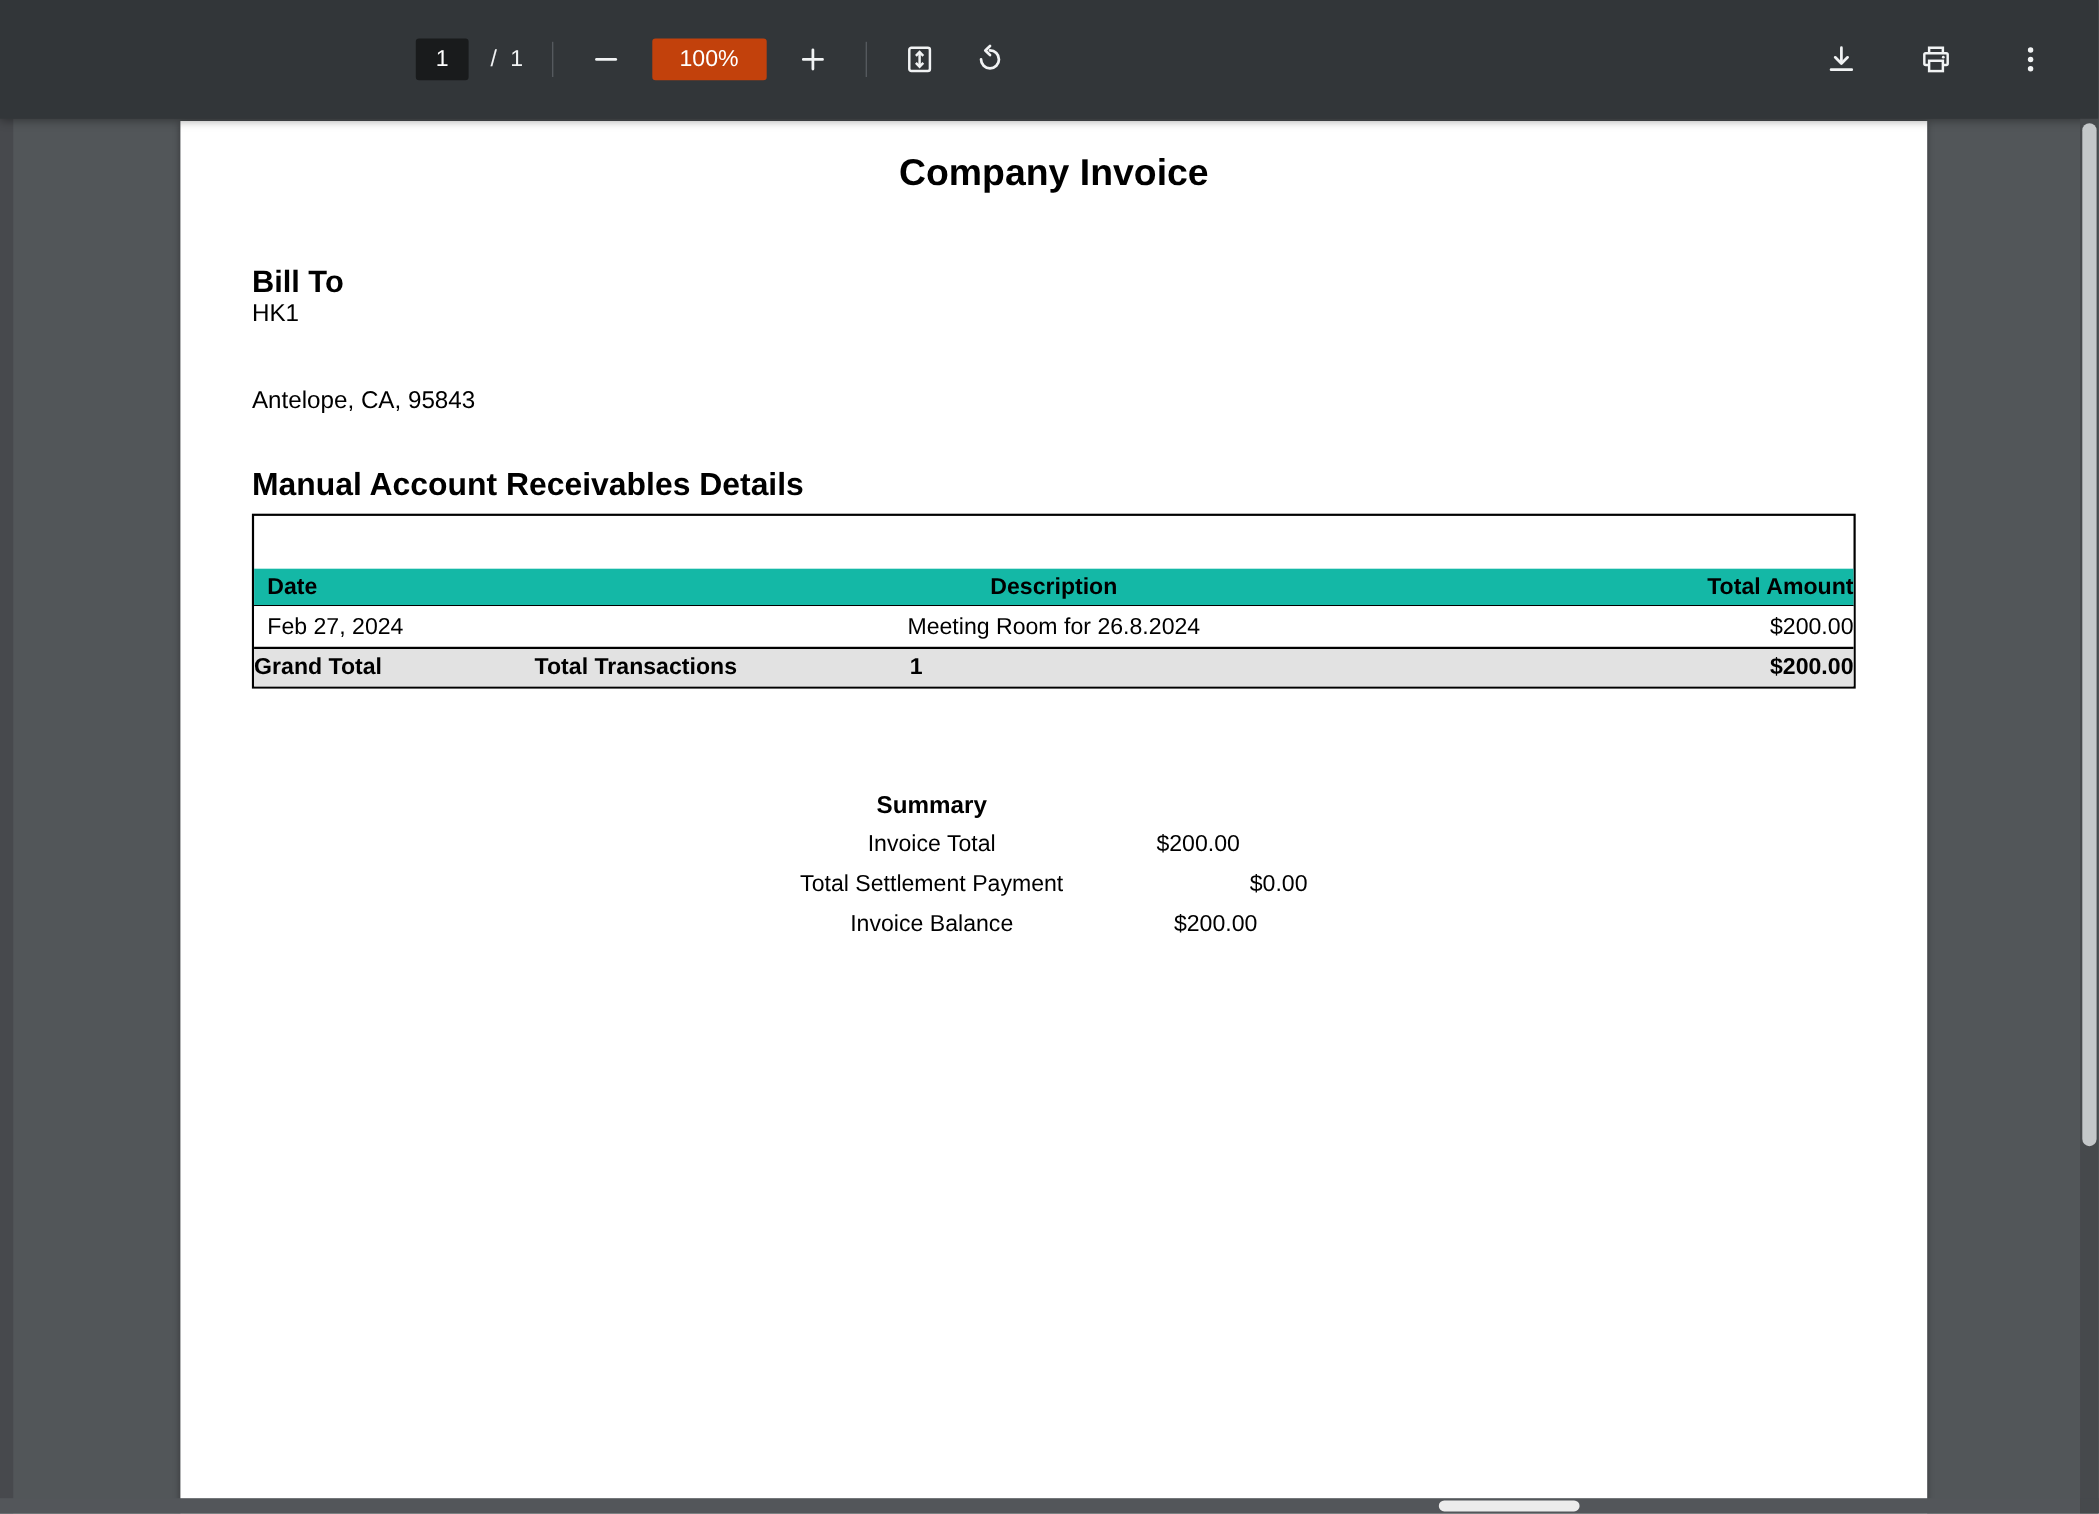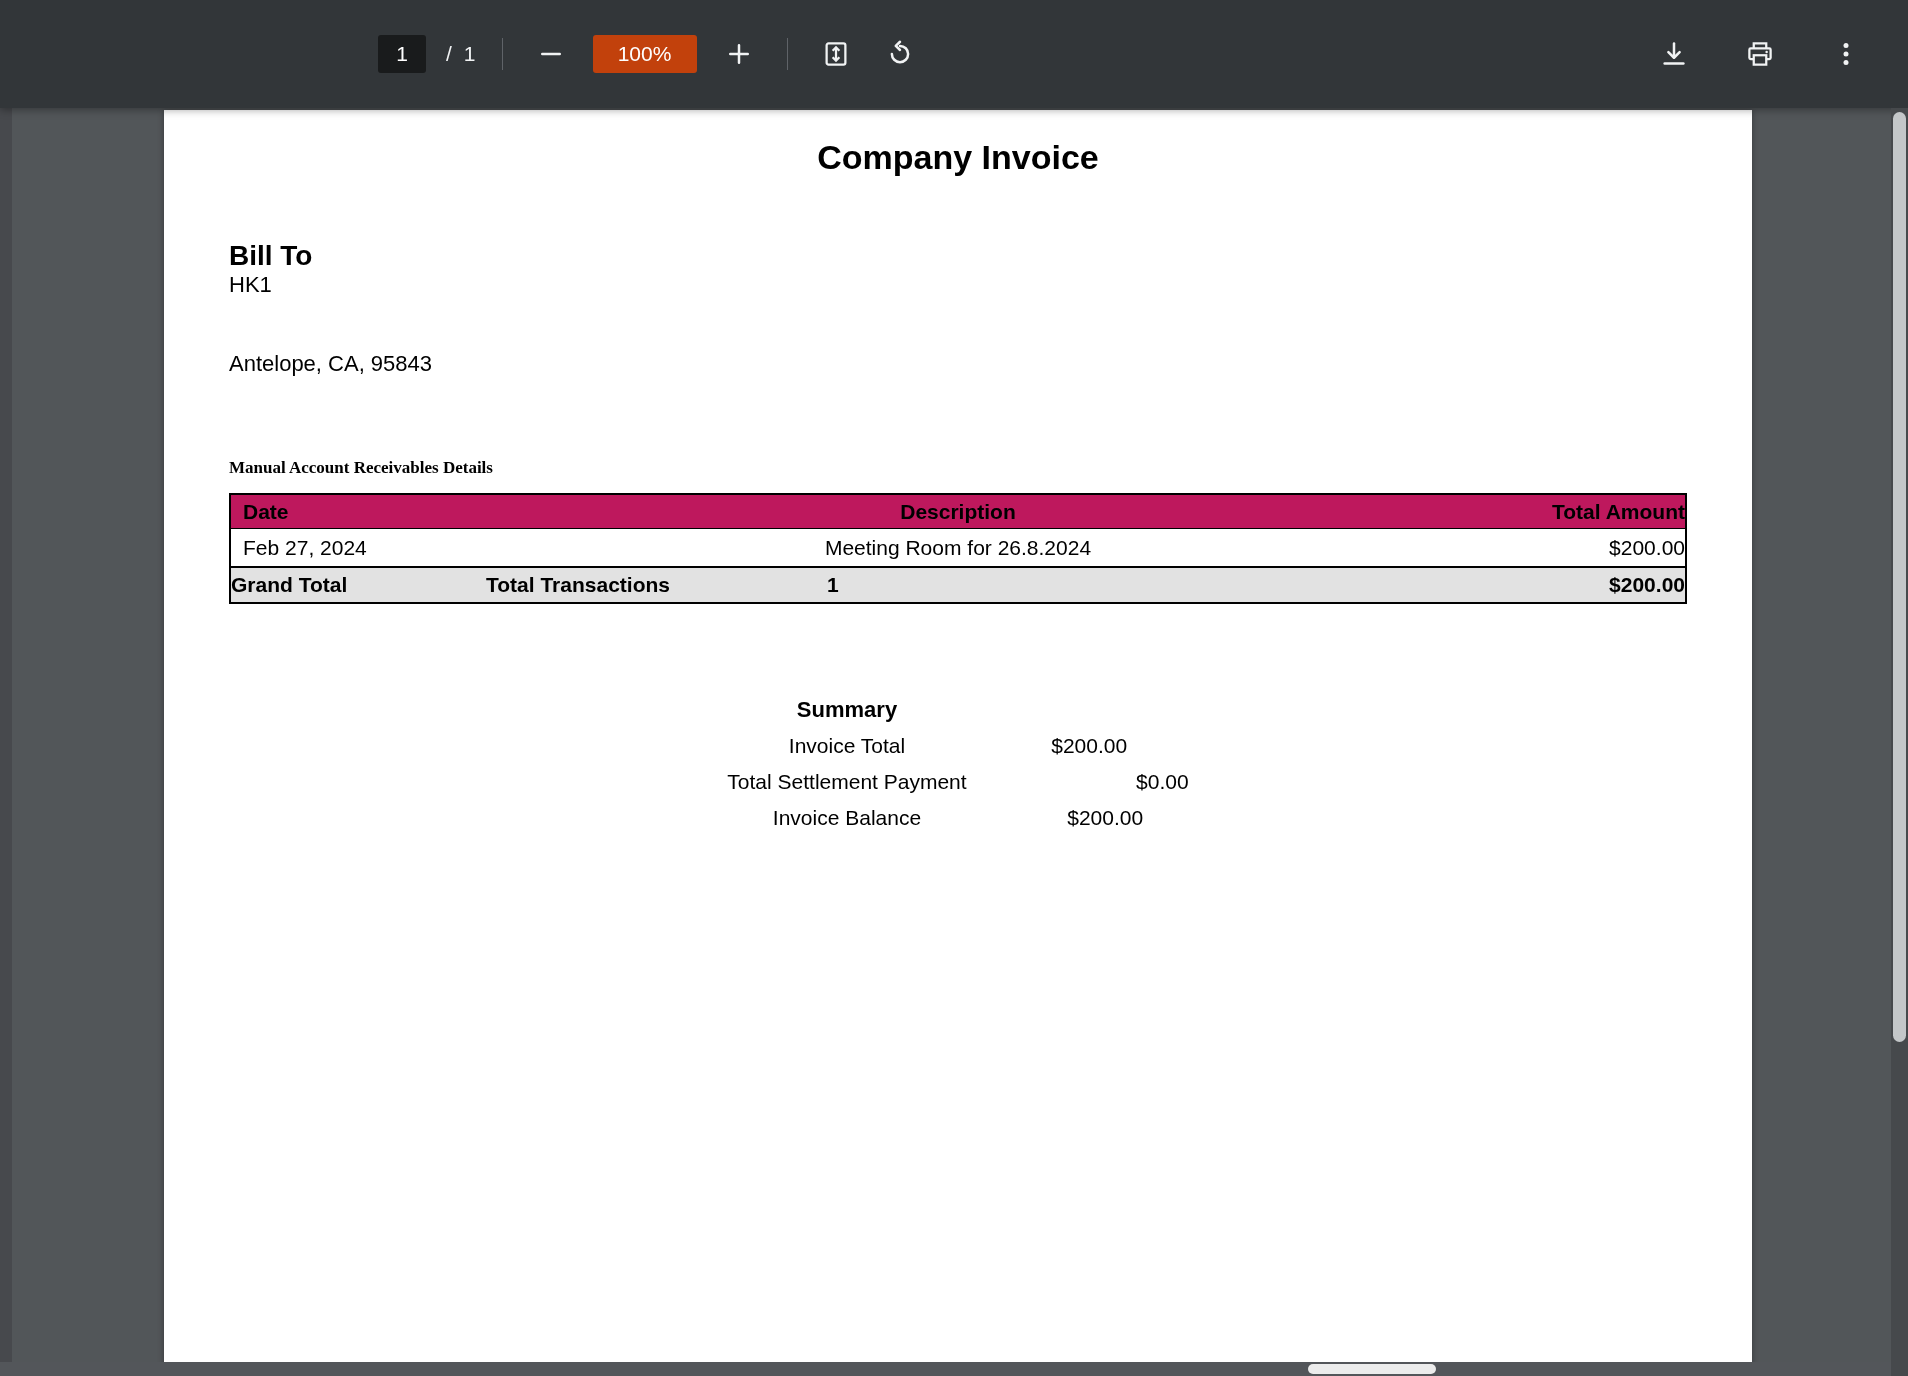--- a/index.html
+++ b/index.html
@@ -53,25 +53,25 @@
     color:#000;
   }
   .doc { padding:0 65px; }
 
   .doc-title { margin-top:30px; text-align:center; font-size:34px; line-height:34px; font-weight:bold; }
 
   .billto-heading { margin-top:68px; font-size:28px; line-height:28px; font-weight:bold; }
   .billto-name { margin-top:4px; font-size:22px; line-height:22px; }
   .billto-address { margin-top:57px; font-size:22px; line-height:22px; }
 
-  .section-heading { margin-top:80px; font-size:17px; line-height:25px; font-weight:bold;font-family:Liberation Serif, serif; }
+  .section-heading { margin-top:54px; font-size:29px; line-height:25px; font-weight:bold; }
 
   .ivc-table { margin-top:13px; border:2px solid #000; }
   .t-row { display:flex; align-items:center; font-size:21px; }
-  .t-head { background:#be185d; height:34px; font-weight:bold; border-bottom:1px solid #000; }
+  .t-head { background:#14b8a6; height:34px; font-weight:bold; border-bottom:1px solid #000;margin-top:48px; }
   .t-body { background:#ffffff; height:37px; }
   .t-foot { background:#e2e2e2; height:36px; font-weight:bold; border-top:2px solid #000; }
   .c-date { width:260px; padding-left:12px; }
   .c-desc { flex:1; text-align:center; }
   .c-amt  { width:260px; text-align:right; }
   .c-gt   { width:255px; }
   .c-ttl  { width:341px; }
   .c-tc   { flex:1; }
 
   .summary { margin-top:88px; display:flex; flex-direction:column; align-items:center; }

